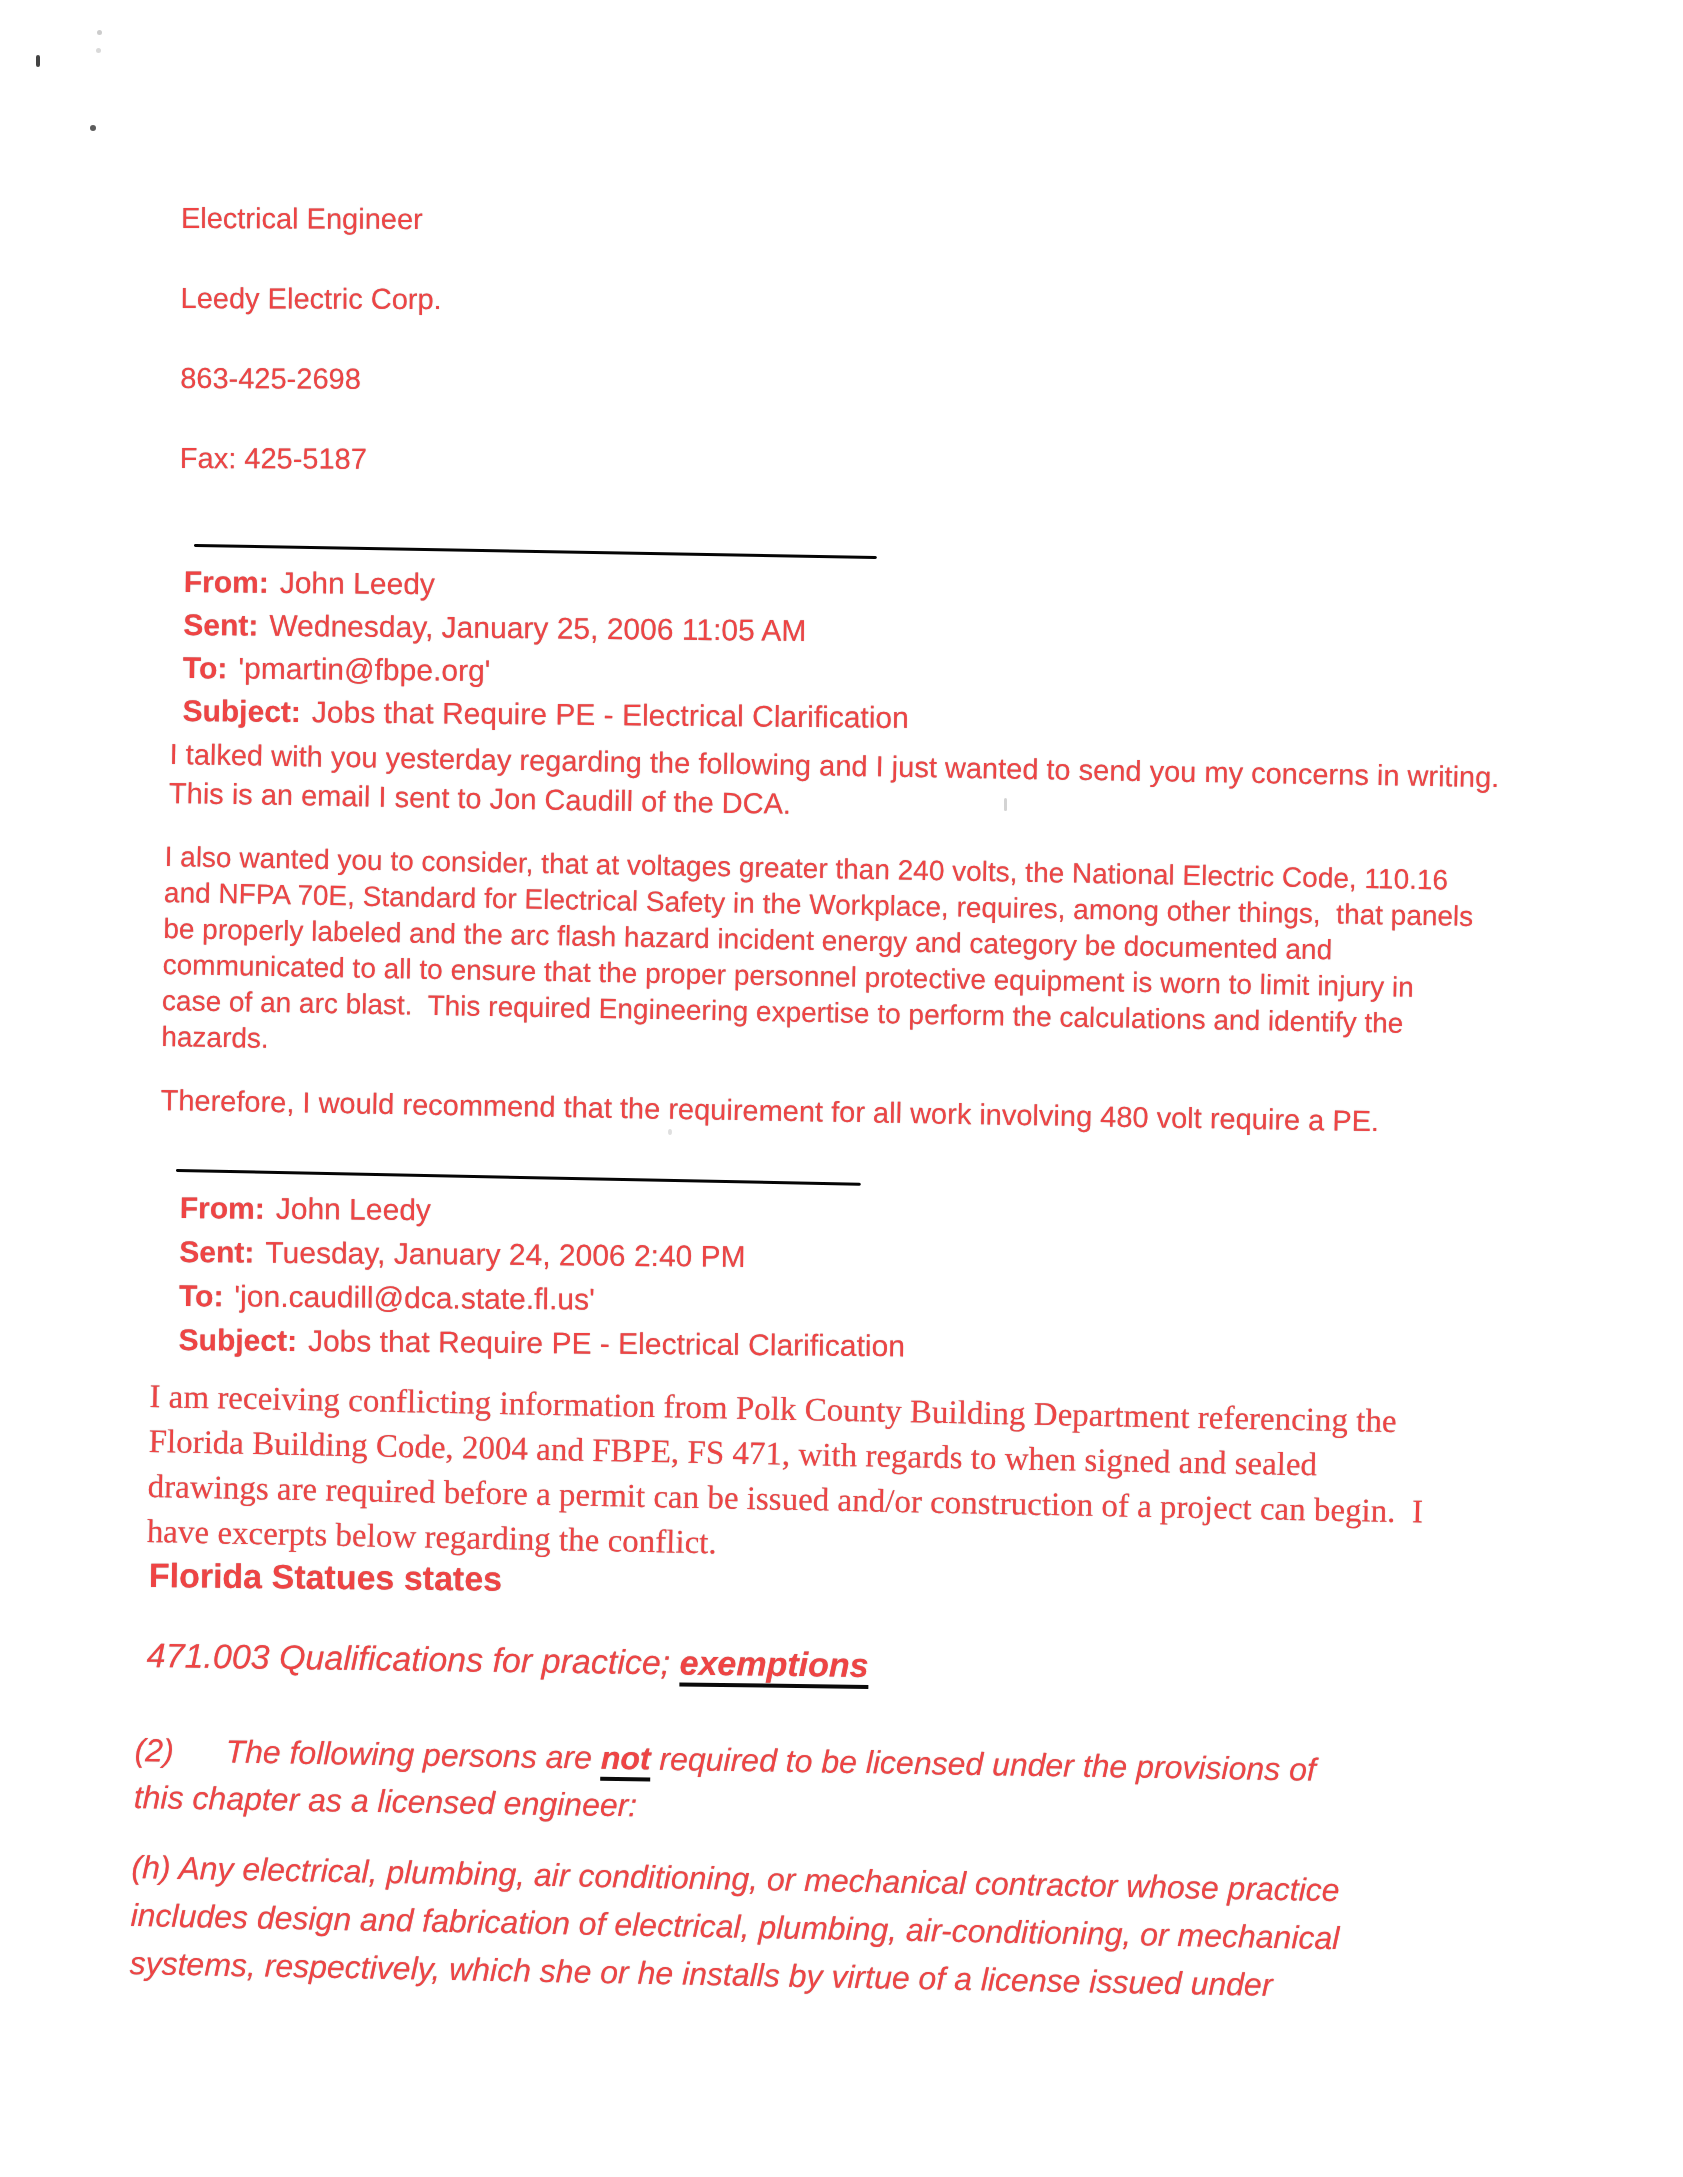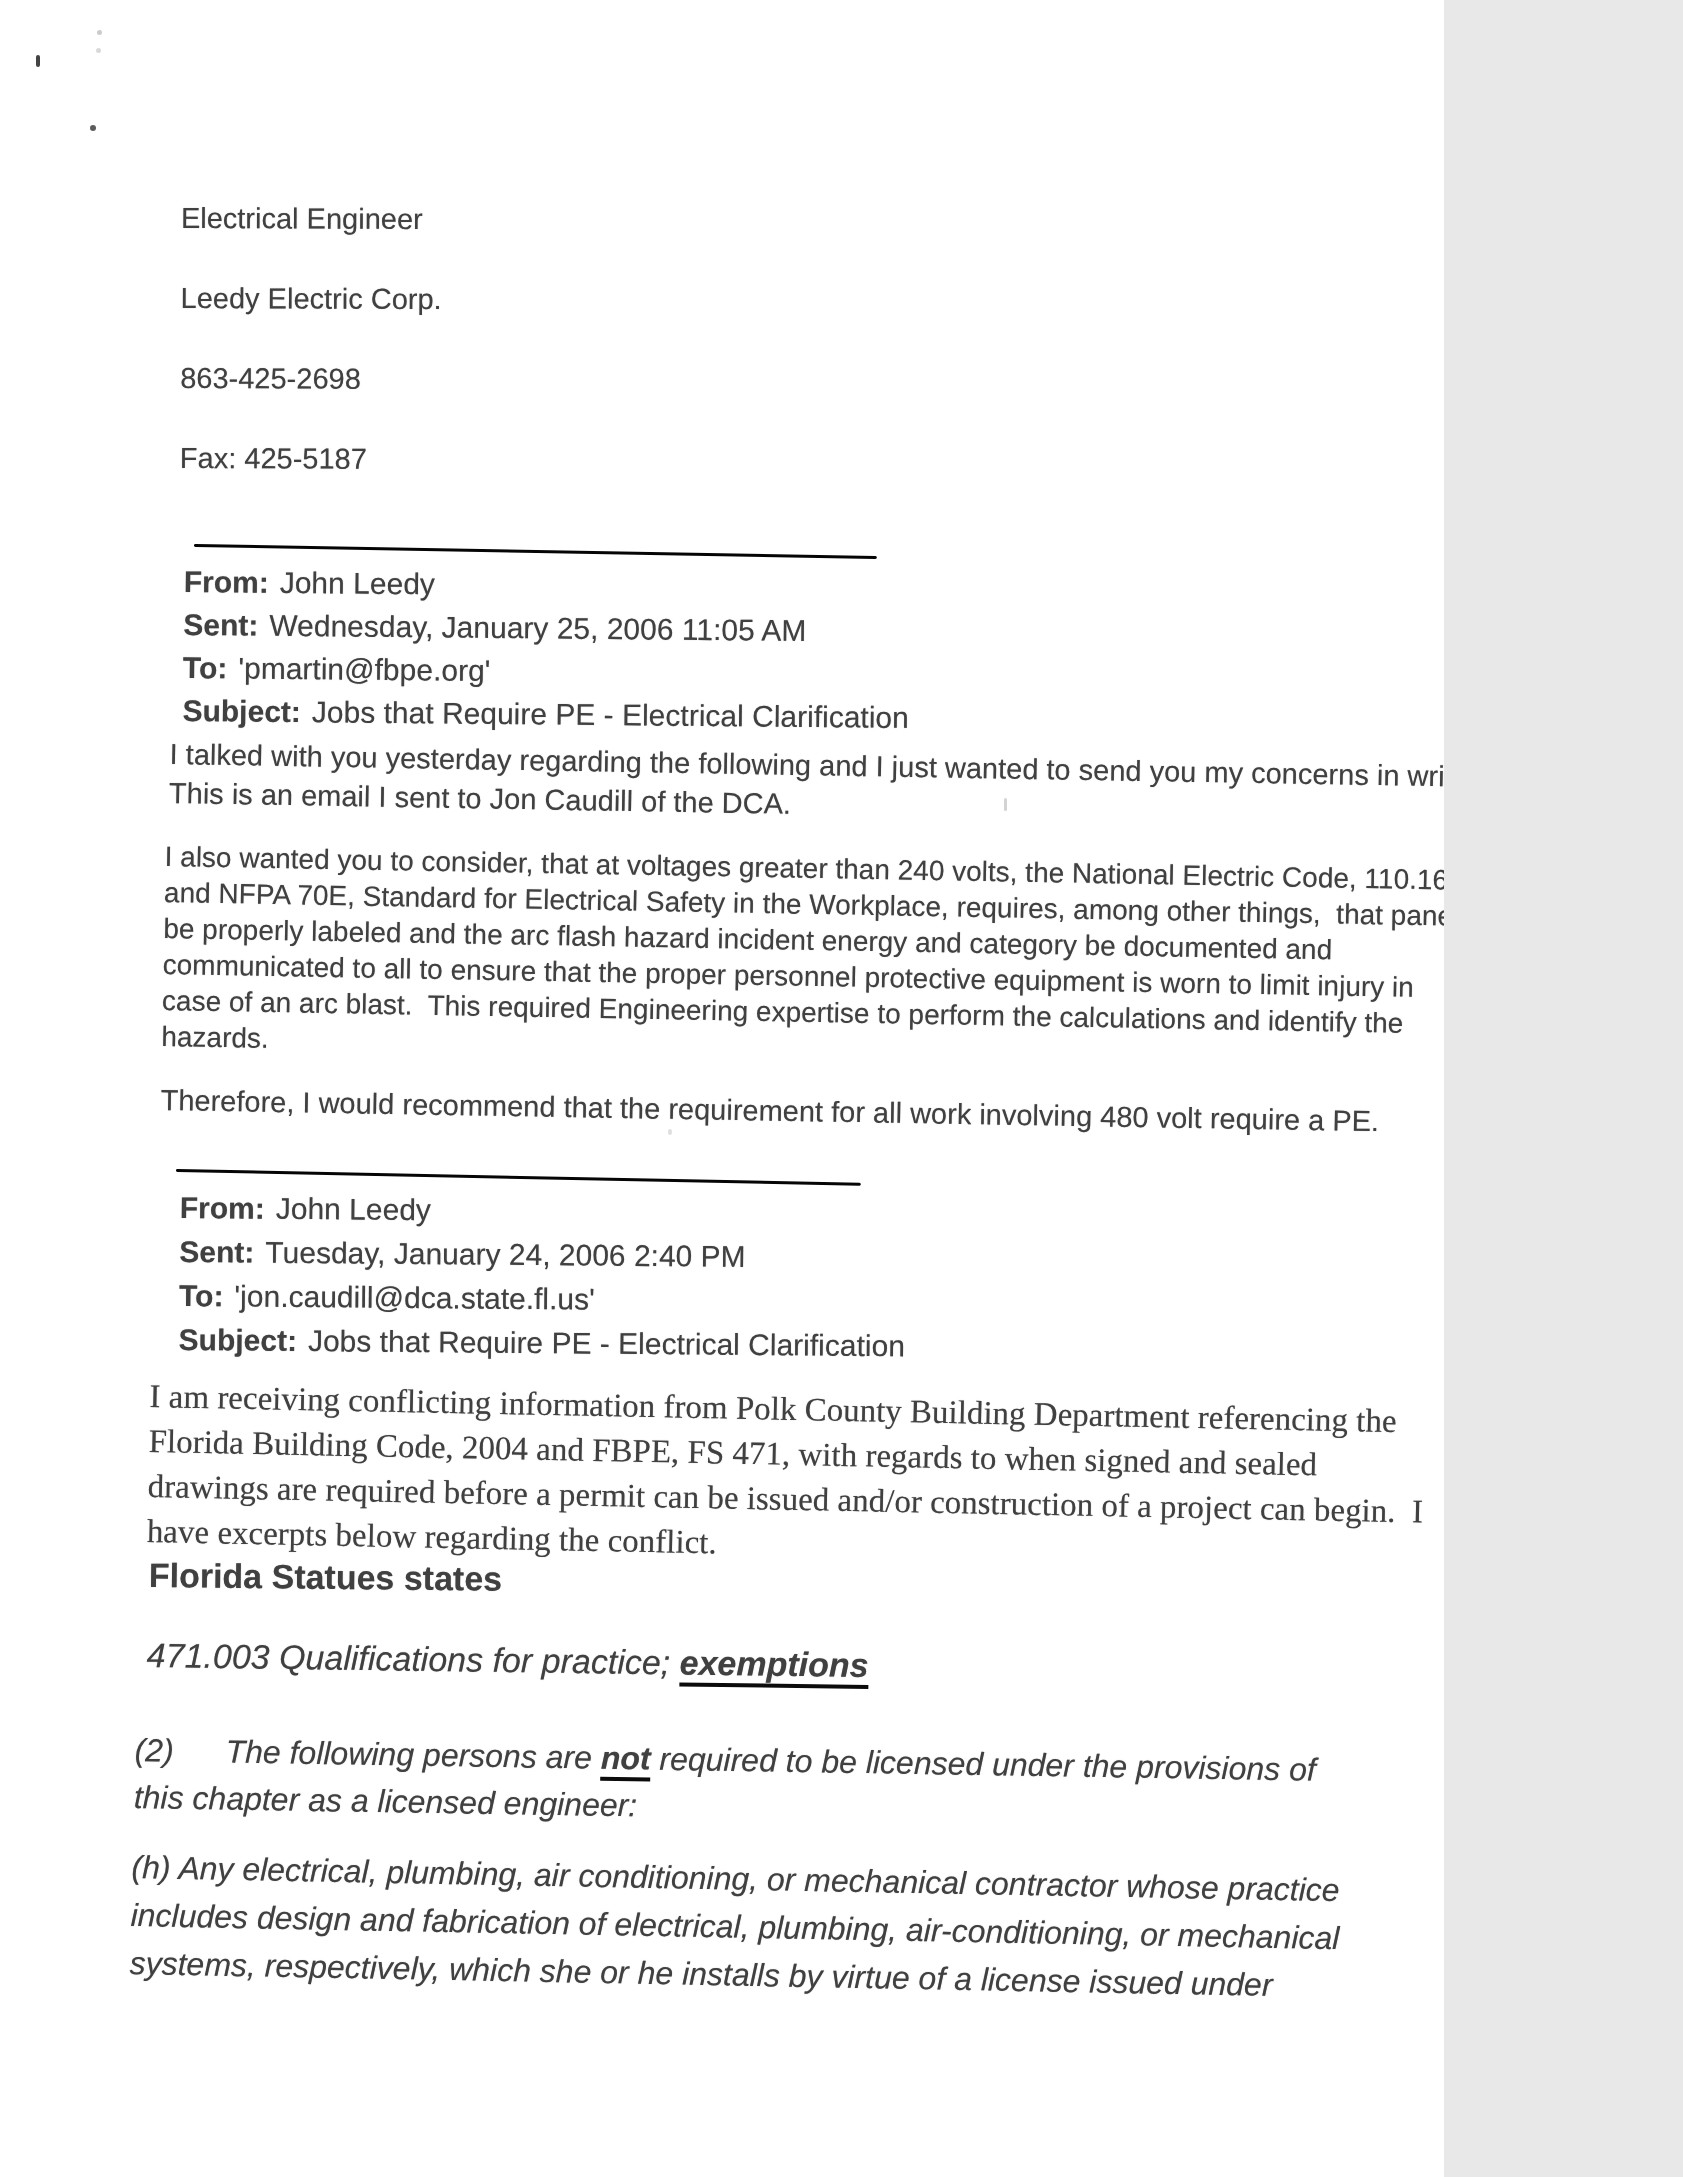--- a/index.html
+++ b/index.html
@@ -1,22 +1,22 @@
 <!DOCTYPE html>
 <html><head>
 <meta charset="utf-8">
 <style>
   html,body { margin:0; padding:0; background:#e8e8e8; }
   .page {
     position:relative;
-    width:1444px; height:2177px;
+    width:1683px; height:2177px;
     background:#ffffff;
     overflow:hidden;
     font-family:"Liberation Sans", sans-serif;
-    color:#404040;
+    color:#ef4444;
     text-shadow:0 0 1px rgba(0,0,0,0.38);
   }
   .abs { position:absolute; transform-origin:0 0; }
   .line, .row { white-space:pre; }
 
   
   .contact { left:181px; top:203px; font-size:29px; transform:rotate(0.25deg); }
   .contact .line { margin-bottom:49px; line-height:31px; }
 
   

